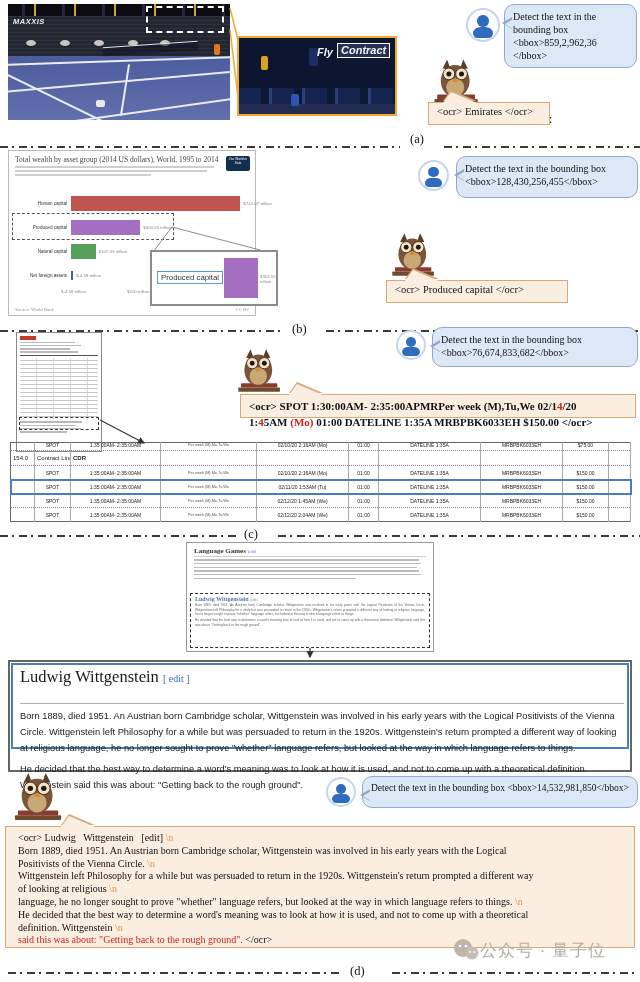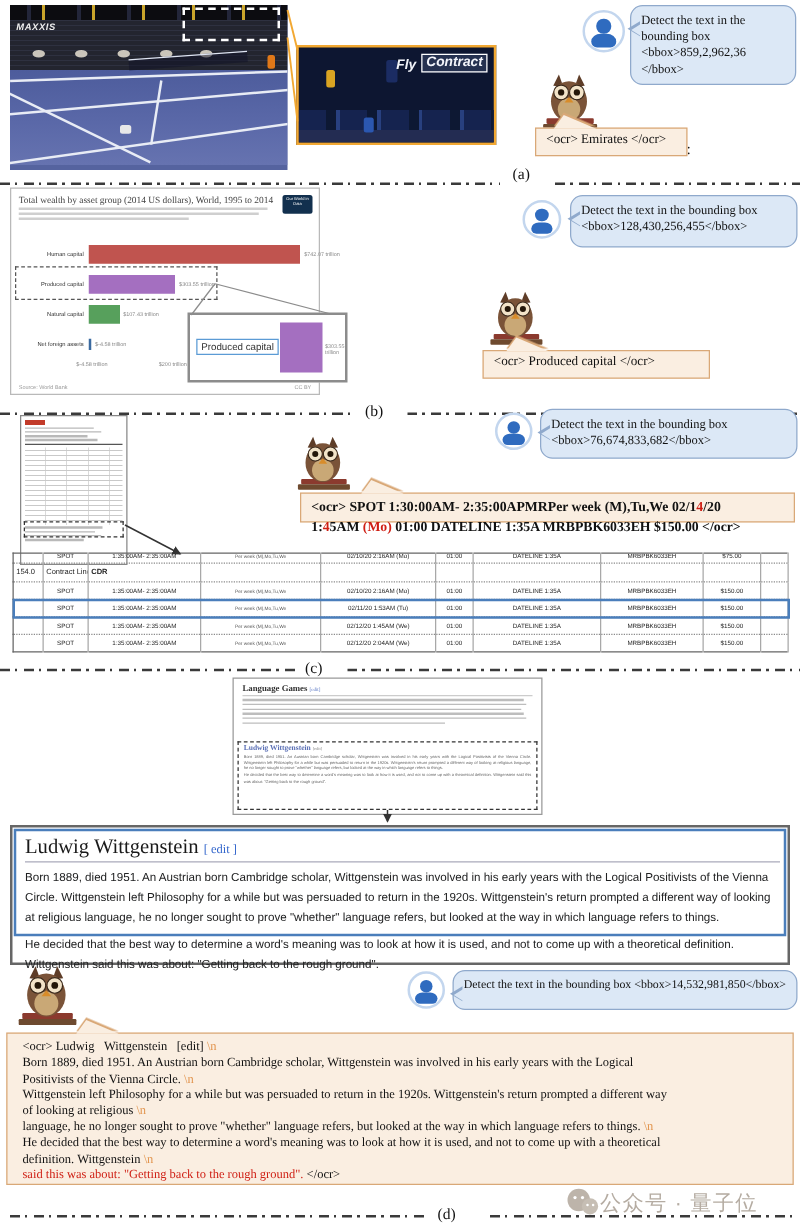--- a/index.html
+++ b/index.html
@@ -28,21 +28,21 @@
 
   .seg-red { color:#cf1f14; }
   .seg-orange { color:#e2954f; }
 
   
   .sepline { position:absolute; height:2px;
      background:repeating-linear-gradient(90deg,#3a3a3a 0 8px,transparent 8px 12px,#3a3a3a 12px 14px,transparent 14px 19px); }
   .seplabel { position:absolute; font-size:12.5px; color:#111; }
 
   
-  #tennis { left:8px; top:4px; width:222px; height:132px; background:#55639f; overflow:hidden; }
+  #tennis { left:8px; top:4px; width:222px; height:116px; background:#55639f; overflow:hidden; }
   #tennis .topband { position:absolute; left:0; top:0; width:100%; height:12px; background:#0c0c10;
      background-image:repeating-linear-gradient(90deg,#0c0c10 0 14px,#23263a 14px 17px,#0c0c10 17px 26px,#caa52b 26px 28px,#0c0c10 28px 40px); }
   #tennis .crowd { position:absolute; left:0; top:12px; width:100%; height:40px; background:#23252f;
      background-image:repeating-linear-gradient(0deg,#23252f 0 3px,#2e3140 3px 4px),repeating-linear-gradient(90deg,rgba(60,70,110,.35) 0 5px,transparent 5px 9px); }
   #tennis .logorow { position:absolute; left:0; top:36px; width:100%; height:8px; }
   #tennis .logorow i { position:absolute; top:0; width:10px; height:6px; border-radius:50%; background:#e8e2d2; opacity:.85; }
   #tennis .maxxis { position:absolute; left:5px; top:13px; color:#eee; font-family:"Liberation Sans",sans-serif;
                     font-style:italic; font-weight:bold; font-size:7.5px; letter-spacing:.5px; }
   #tennis .court { position:absolute; left:0; top:52px; width:100%; height:76px;
      background:linear-gradient(180deg,#4d5c9c 0,#5a68a8 55%,#6673b0 100%); }
@@ -119,28 +119,28 @@
   #wikithumb .tline { height:1.5px; background:#bdbdbd; margin-top:2.2px; }
   #wikithumb .dashsec { position:absolute; left:3px; top:50px; width:240px; height:55px; border:1.6px dashed #333; padding:2px 4px; background:#fff; }
   #wikithumb .h2 { font-size:6px; font-weight:bold; color:#5a6fb5; }
   #wikithumb .h2 .ed { font-weight:normal; font-size:3.5px; color:#888; }
   #wikithumb .tp { font-size:3.2px; line-height:1.45; color:#666; font-family:"Liberation Sans",sans-serif; text-align:justify; margin-top:1px; }
 
   #article { left:8px; top:660px; width:624px; height:112px; background:#fff; border:2px solid #666; }
   #article .bluebox { position:absolute; left:1px; top:1px; width:618px; height:86px; border:2px solid #4a7ebb; pointer-events:none; }
   #article .inner { position:absolute; left:10px; top:5px; width:604px; }
   #article h2 { font-family:"Liberation Serif",serif; font-weight:normal; font-size:16.5px; color:#1a1a1a;
-                border-bottom:1px solid #aab; padding-bottom:2px; }
+                border-bottom:1px solid #aab; padding-bottom:16px; }
   #article h2 .ed { font-size:10px; color:#3366cc; }
   #article p { font-family:"Liberation Sans",sans-serif; font-size:9.3px; line-height:1.72; color:#202122; margin-top:5px; }
 
   #ocr-d { left:5px; top:826px; width:630px; height:122px; font-size:10px; line-height:12.8px; padding:5px 12px; }
 
   
-  #wm { position:absolute; left:452px; top:938px; display:flex; align-items:center; color:#b5aca2; font-family:"Liberation Sans",sans-serif;margin-top:12px; }
+  #wm { position:absolute; left:452px; top:938px; display:flex; align-items:center; color:#b5aca2; font-family:"Liberation Sans",sans-serif; }
   #wm .txt { font-size:17px; letter-spacing:1px; }
 
   svg.overlay { position:absolute; left:0; top:0; pointer-events:none; }
 </style>
 </head>
 <body>
 
 <div id="page">
 
   <div class="abs" id="tennis">

